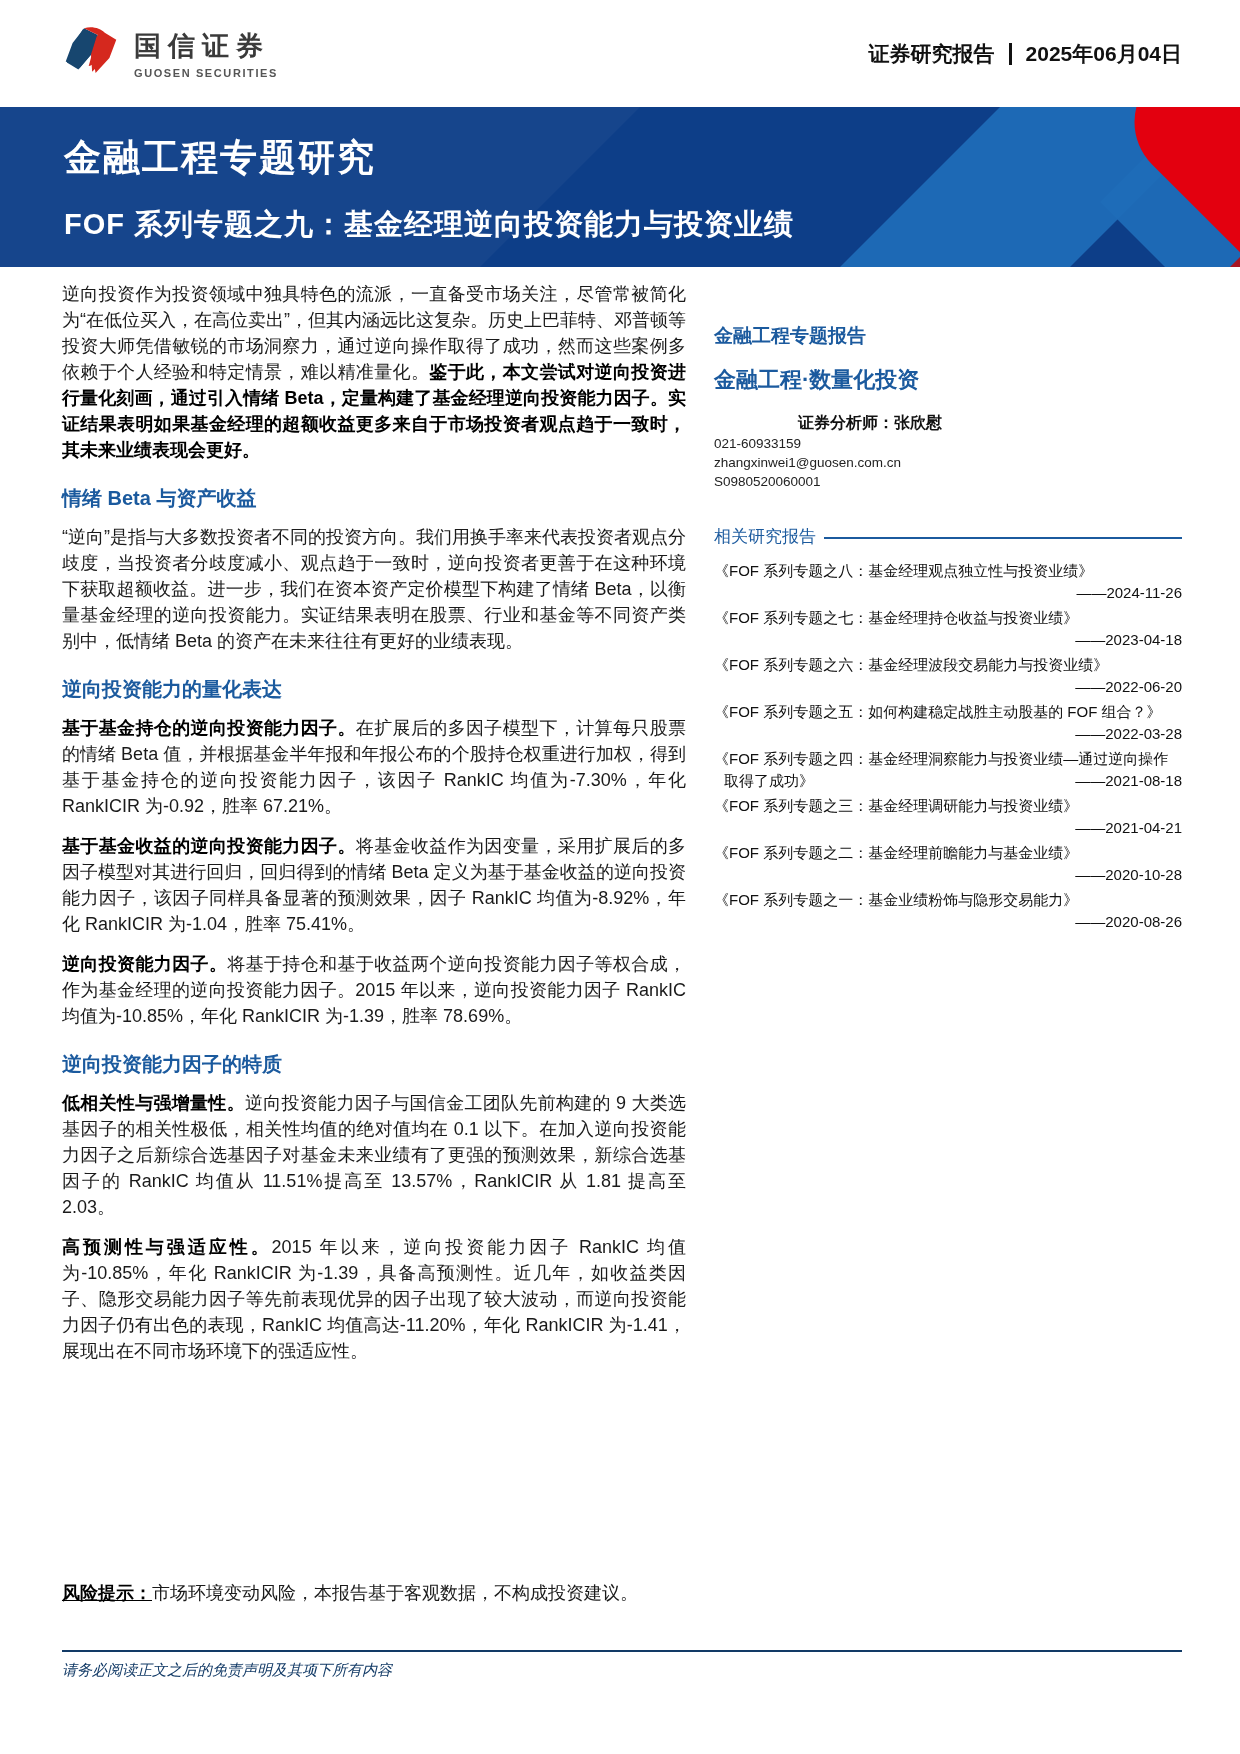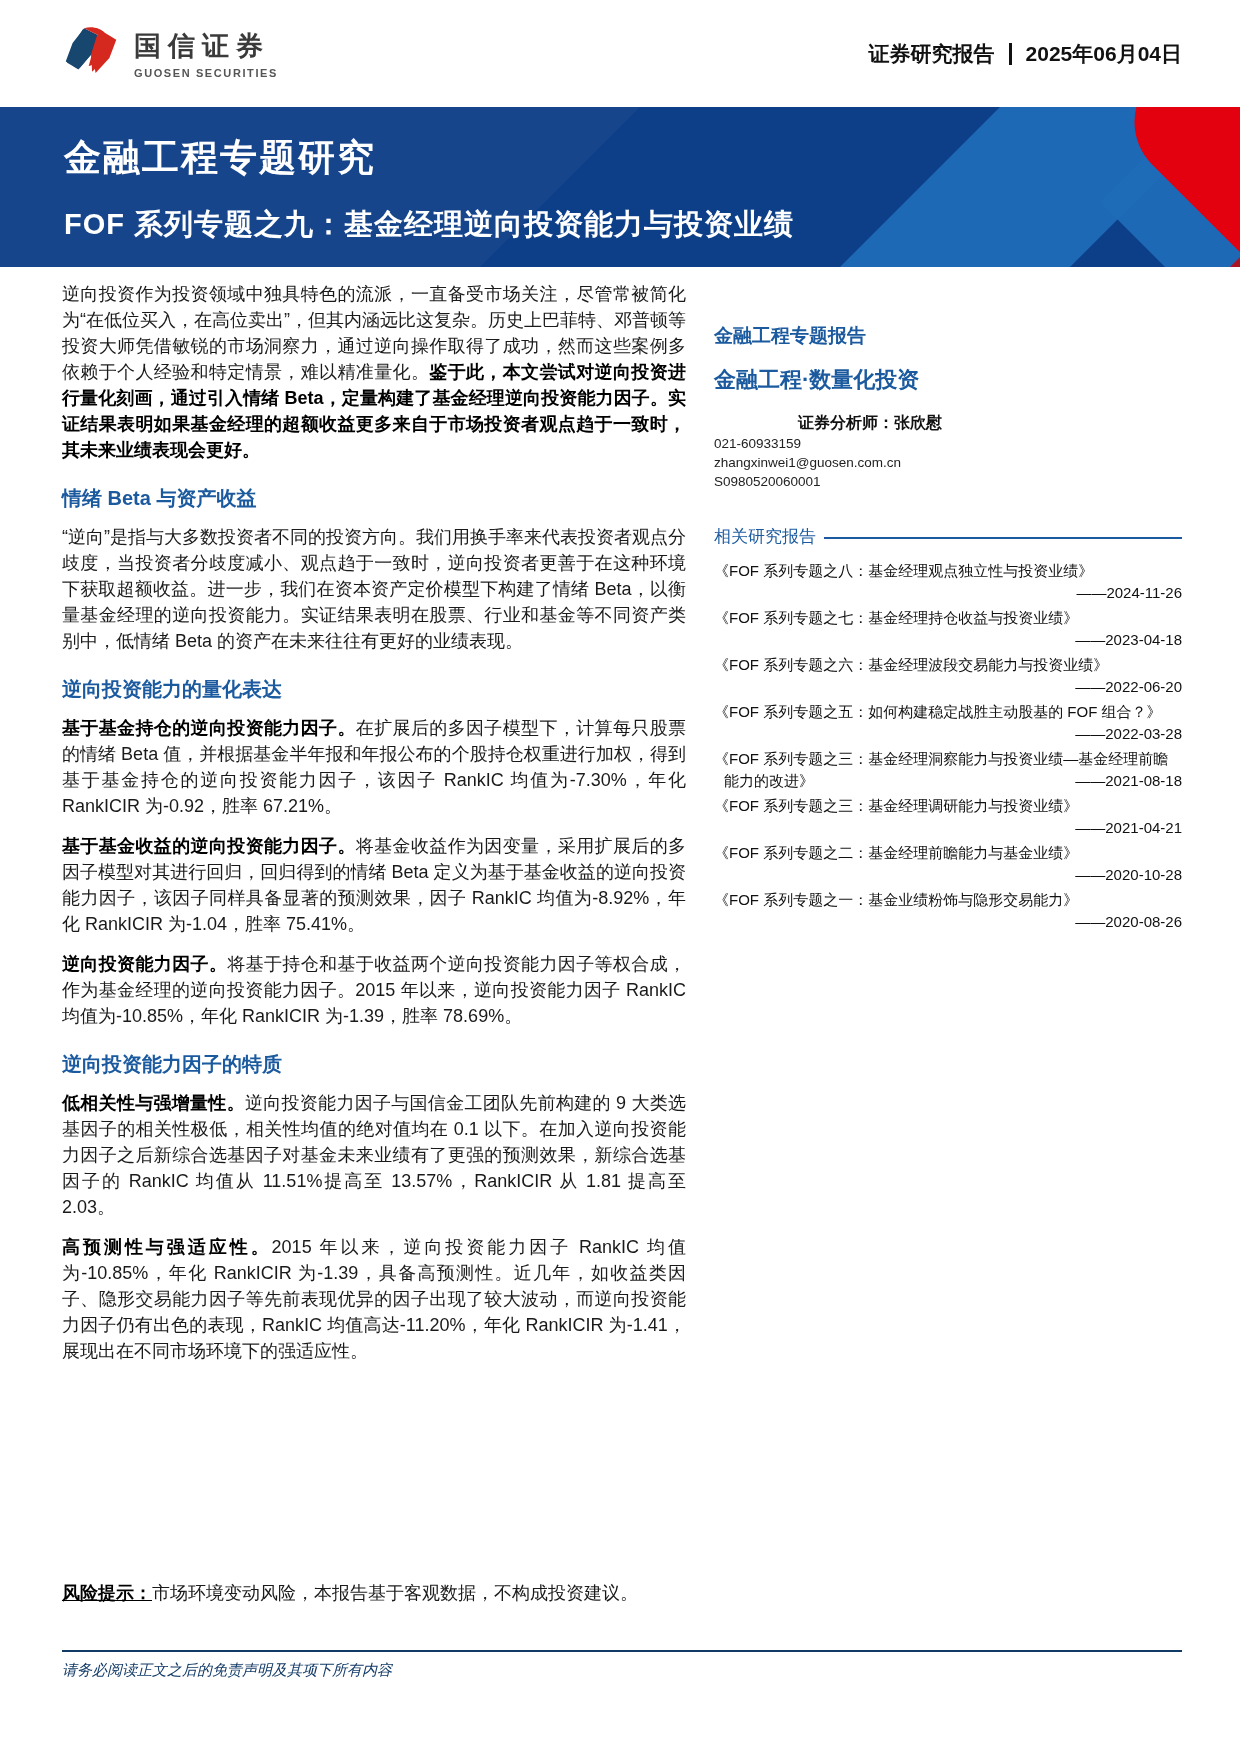--- a/index.html
+++ b/index.html
@@ -134,21 +134,21 @@
       <div class="rel-head">
         <span class="rel-head-t">相关研究报告</span>
         <span class="rel-head-line"></span>
       </div>
 
       <div>
         <div class="rel-item"><span>《FOF 系列专题之八：基金经理观点独立性与投资业绩》</span><span class="rel-date">——2024-11-26</span></div>
         <div class="rel-item"><span>《FOF 系列专题之七：基金经理持仓收益与投资业绩》</span><span class="rel-date">——2023-04-18</span></div>
         <div class="rel-item"><span>《FOF 系列专题之六：基金经理波段交易能力与投资业绩》</span><span class="rel-date">——2022-06-20</span></div>
         <div class="rel-item"><span>《FOF 系列专题之五：如何构建稳定战胜主动股基的 FOF 组合？》</span><span class="rel-date">——2022-03-28</span></div>
-        <div class="rel-item"><span>《FOF 系列专题之三：基金经理洞察能力与投资业绩—基金经理前瞻能力的改进》</span><span class="rel-date">——2021-08-18</span></div>
+        <div class="rel-item"><span>《FOF 系列专题之四：基金经理洞察能力与投资业绩—通过逆向操作取得了成功》</span><span class="rel-date">——2021-08-18</span></div>
         <div class="rel-item"><span>《FOF 系列专题之三：基金经理调研能力与投资业绩》</span><span class="rel-date">——2021-04-21</span></div>
         <div class="rel-item"><span>《FOF 系列专题之二：基金经理前瞻能力与基金业绩》</span><span class="rel-date">——2020-10-28</span></div>
         <div class="rel-item"><span>《FOF 系列专题之一：基金业绩粉饰与隐形交易能力》</span><span class="rel-date">——2020-08-26</span></div>
       </div>
     </aside>
   </div>
 
   <p class="para risk"><b class="risk-label">风险提示：</b><span>市场环境变动风险，本报告基于客观数据，不构成投资建议。</span></p>
 
   <footer class="footer">

